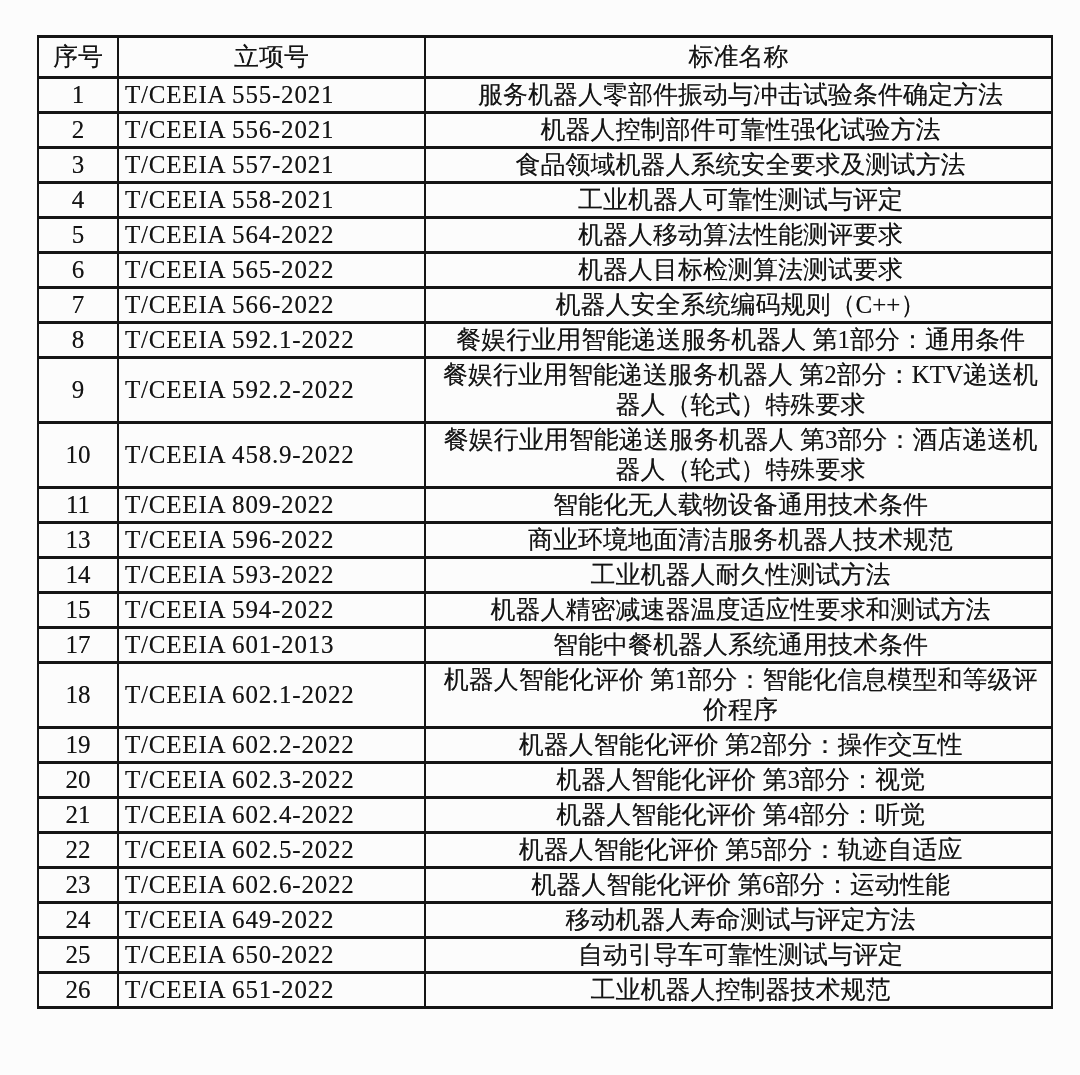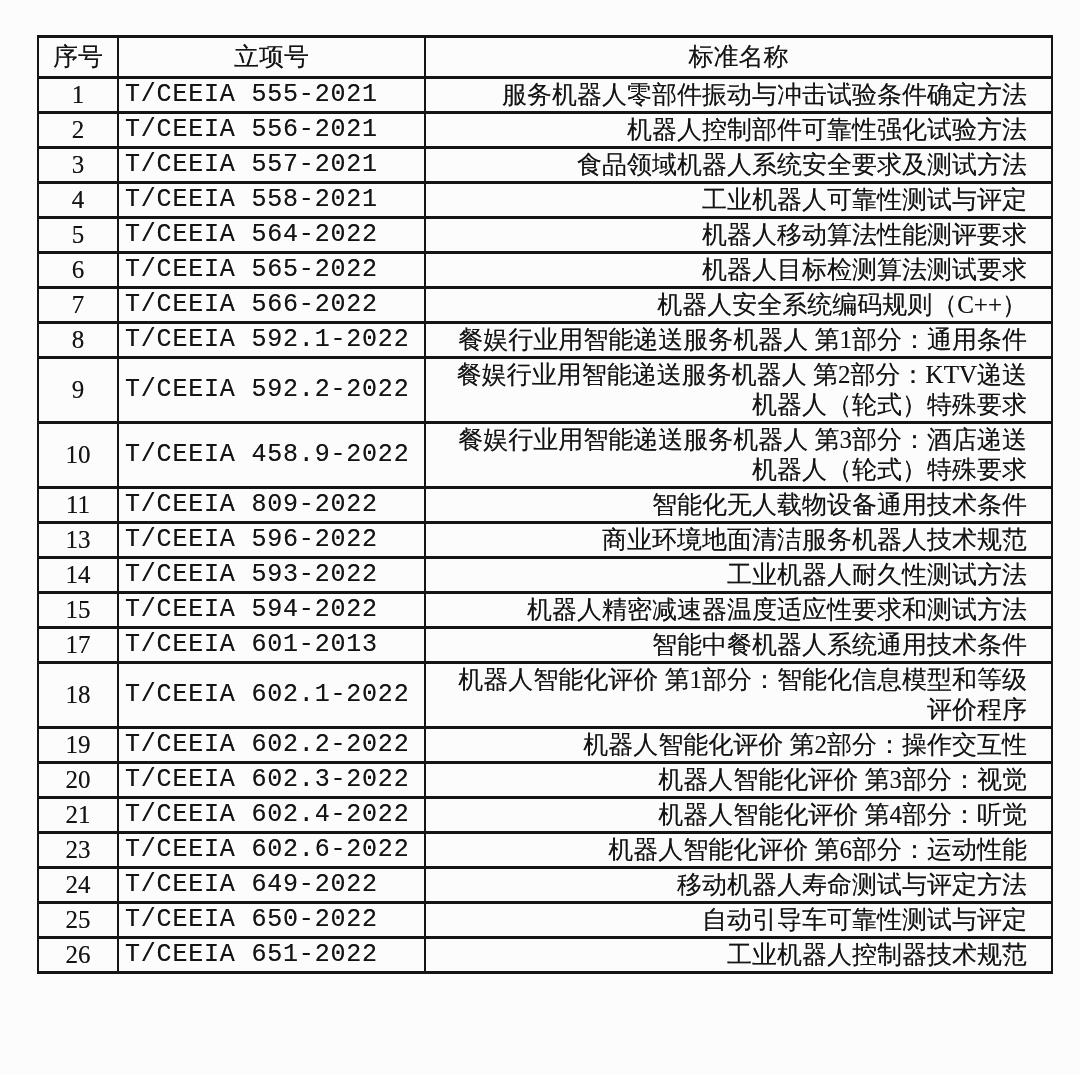--- a/index.html
+++ b/index.html
@@ -49,25 +49,24 @@
     line-height: 30px;
     padding: 1px 2px;
     height: 30px;
   }
   td.cell-project {
     text-align: left;
     padding: 1px 4px 1px 6px;
     line-height: 30px;
     white-space: nowrap;
     letter-spacing: 0.8px;
-    font-family: Liberation Mono, monospace;
   }
   td.cell-name {
-    text-align: right;
-    padding: 1px 24px 1px 8px;
+    text-align: center;
+    padding: 1px 4px 1px 8px;
     line-height: 30px;
   }
 </style>
 </head>
 <body style="background: rgb(252, 252, 252); color: rgb(20, 20, 20);">
 
 <div class="page">
   <table class="standards">
     <colgroup>
       <col style="width:80px">
@@ -171,20 +170,25 @@
     <td class="cell-index">20</td>
     <td class="cell-project">T/CEEIA 602.3-2022</td>
     <td class="cell-name">机器人智能化评价 第3部分：视觉</td>
   </tr>
         <tr>
     <td class="cell-index">21</td>
     <td class="cell-project">T/CEEIA 602.4-2022</td>
     <td class="cell-name">机器人智能化评价 第4部分：听觉</td>
   </tr>
         <tr>
+    <td class="cell-index">22</td>
+    <td class="cell-project">T/CEEIA 602.5-2022</td>
+    <td class="cell-name">机器人智能化评价 第5部分：轨迹自适应</td>
+  </tr>
+        <tr>
     <td class="cell-index">23</td>
     <td class="cell-project">T/CEEIA 602.6-2022</td>
     <td class="cell-name">机器人智能化评价 第6部分：运动性能</td>
   </tr>
         <tr>
     <td class="cell-index">24</td>
     <td class="cell-project">T/CEEIA 649-2022</td>
     <td class="cell-name">移动机器人寿命测试与评定方法</td>
   </tr>
         <tr>

